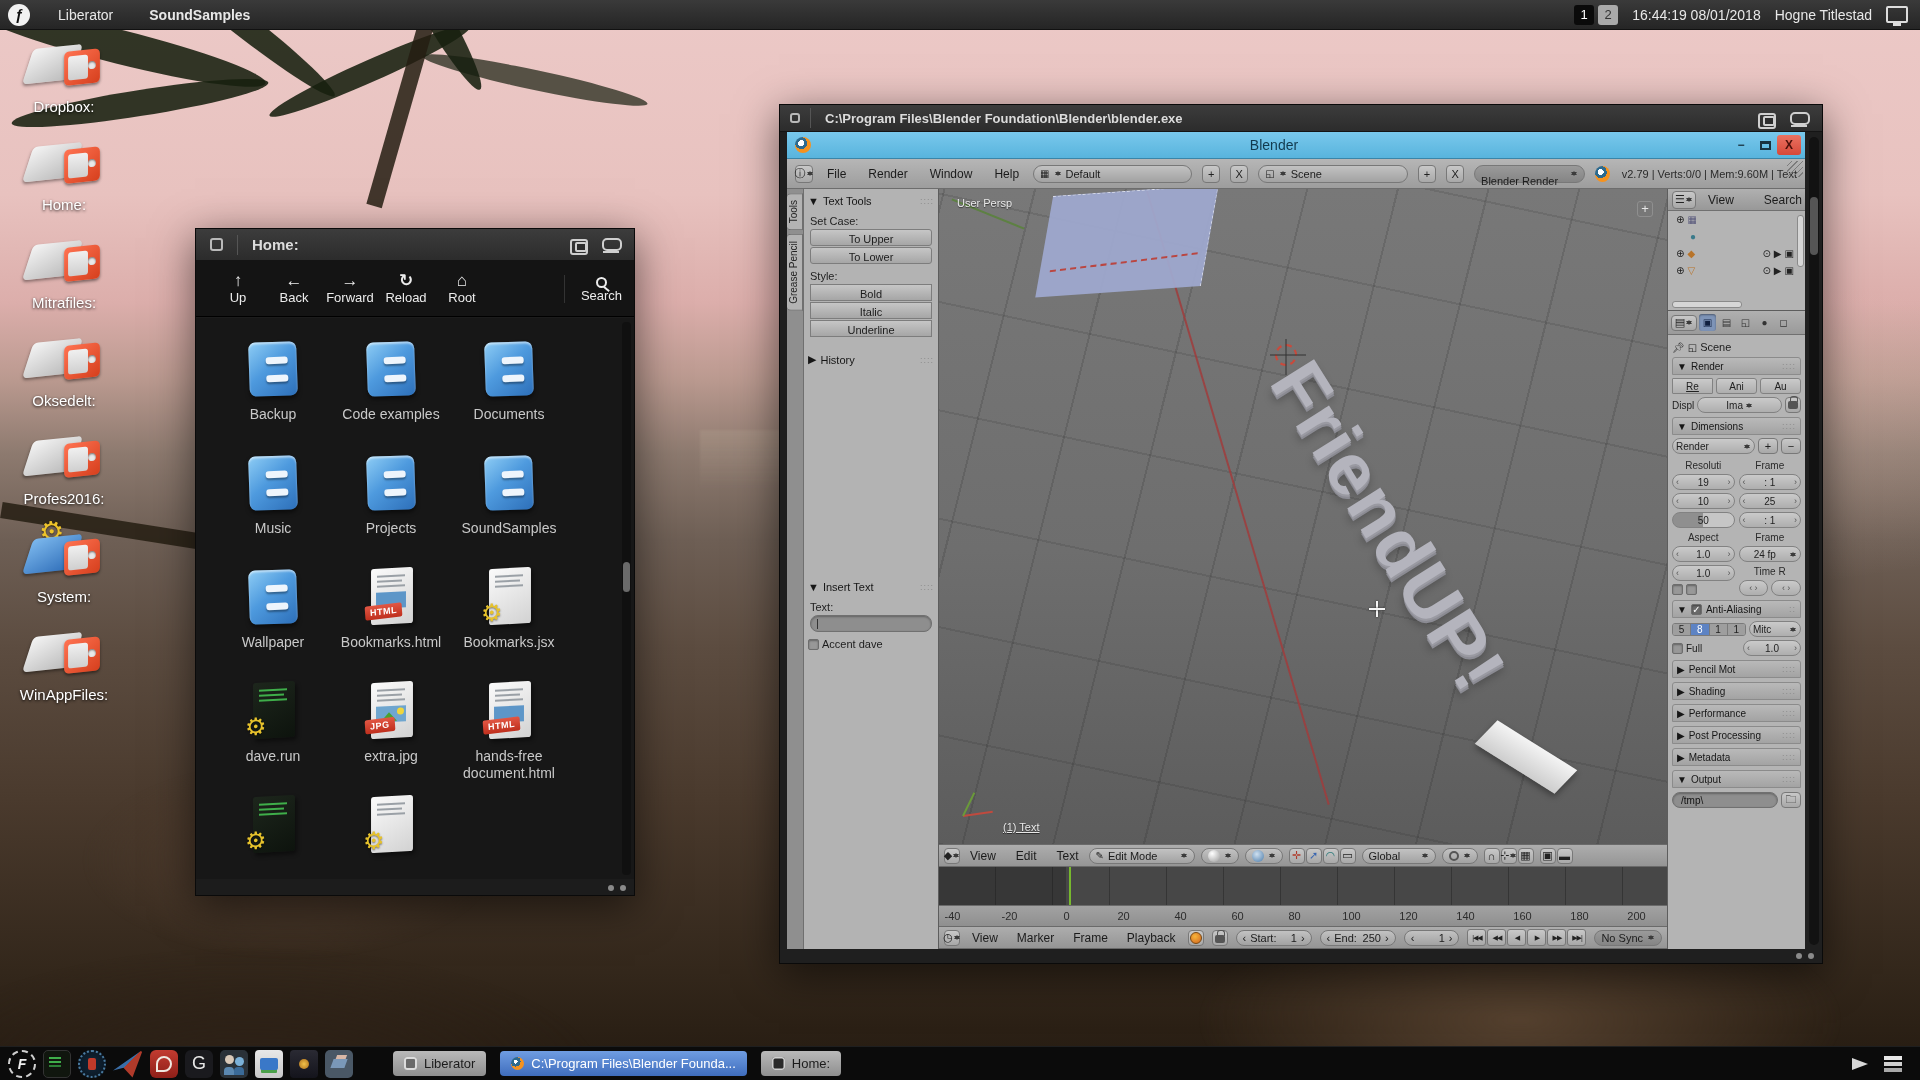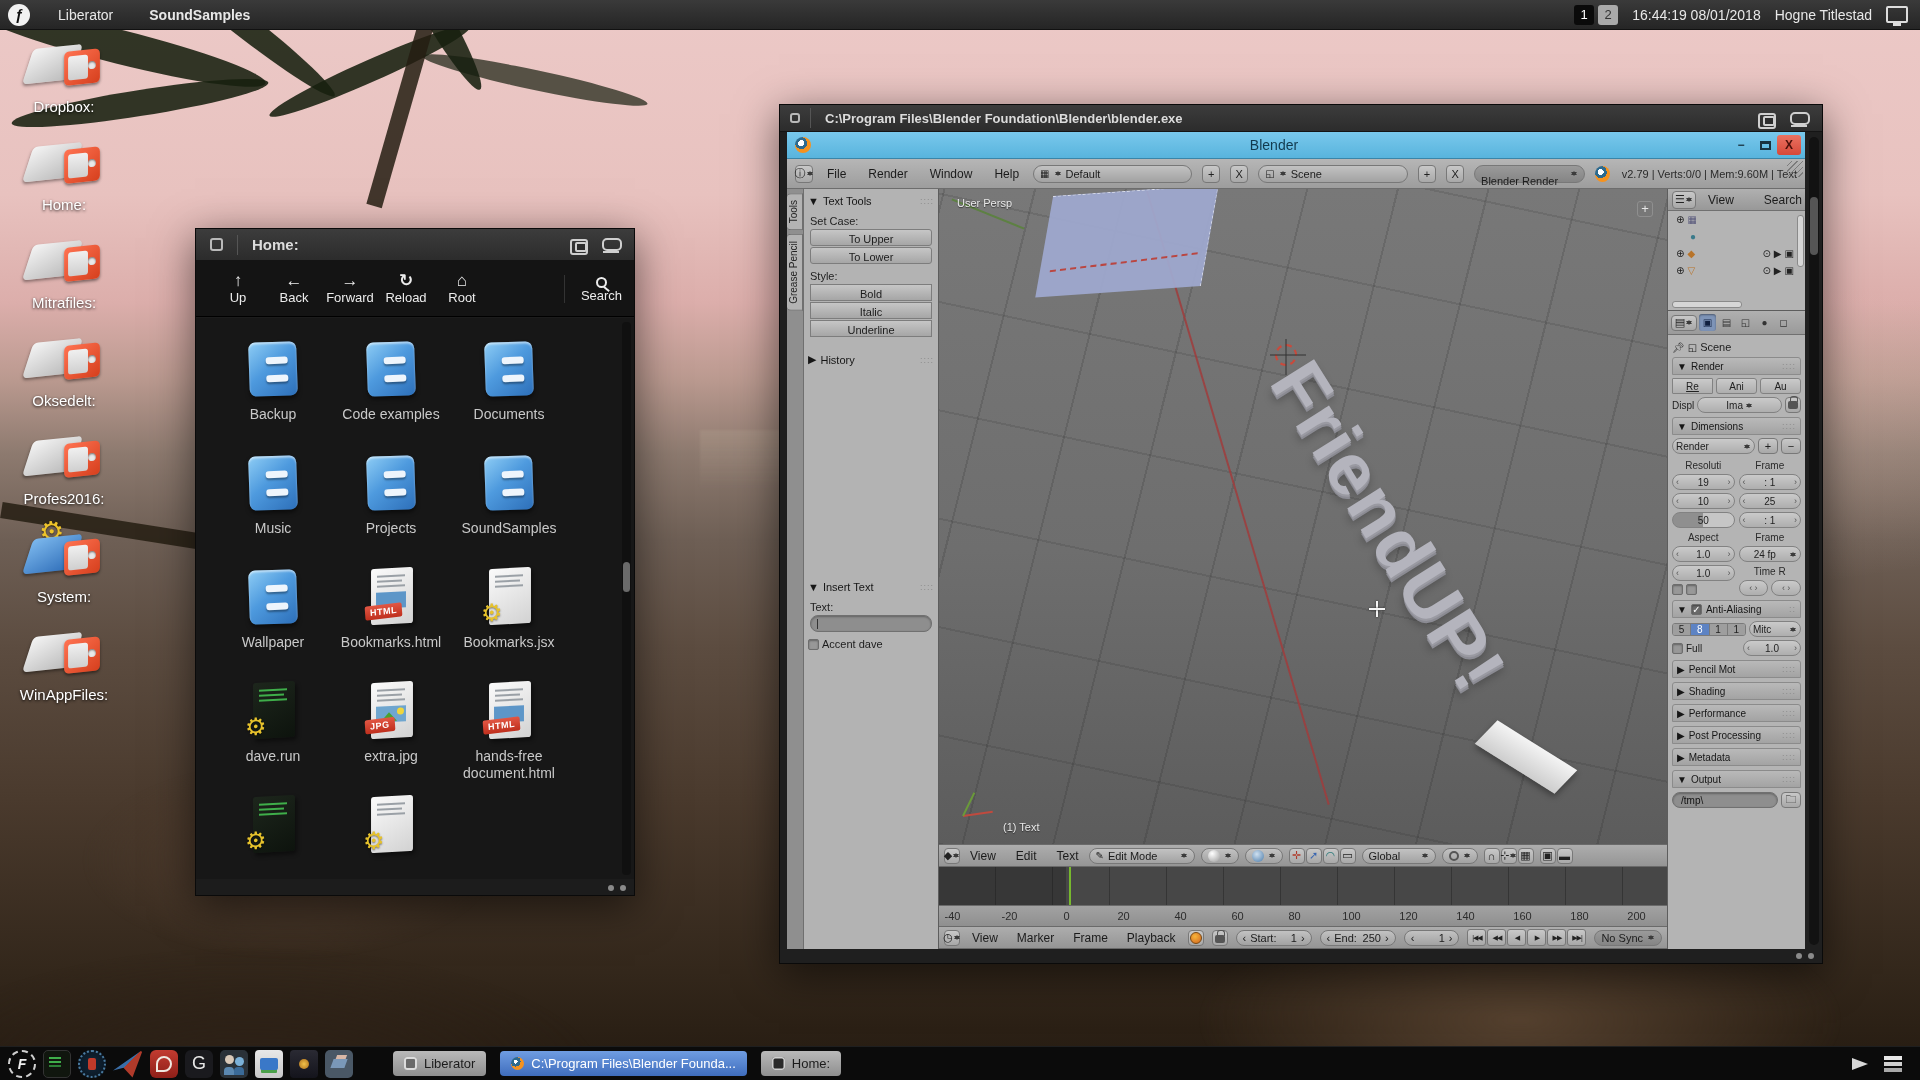--- a/index.html
+++ b/index.html
@@ -731,21 +731,21 @@
             <div class="grid1"></div>
               <div class="grid2"></div>
             <div class="axis-red"></div>
             <div class="axis-green"></div>
             <div class="bluequad"></div>
             <div class="cursor3d"></div>
             <div class="text3d">FriendUP!</div>
             <div class="txt-cursor"></div>
             <div class="xhair"></div>
             <div class="vp-label" style="left:18px;top:8px;">User Persp</div>
-            <div class="vp-label" style="left:64px;top:632px;">(1) Text</div>
+            <div class="vp-label" style="left:64px;top:632px;text-decoration:underline;">(1) Text</div>
             <div class="miniaxis">
                 <span class="ax"></span>
                 <span class="ay"></span>
               </div>
             <div class="plus-tab">+</div>
           </div>
 
           <div class="hdr">
             <span class="sqbtn">◆<span class="dd"></span></span>
             <span style="display:flex;gap:12px;">

